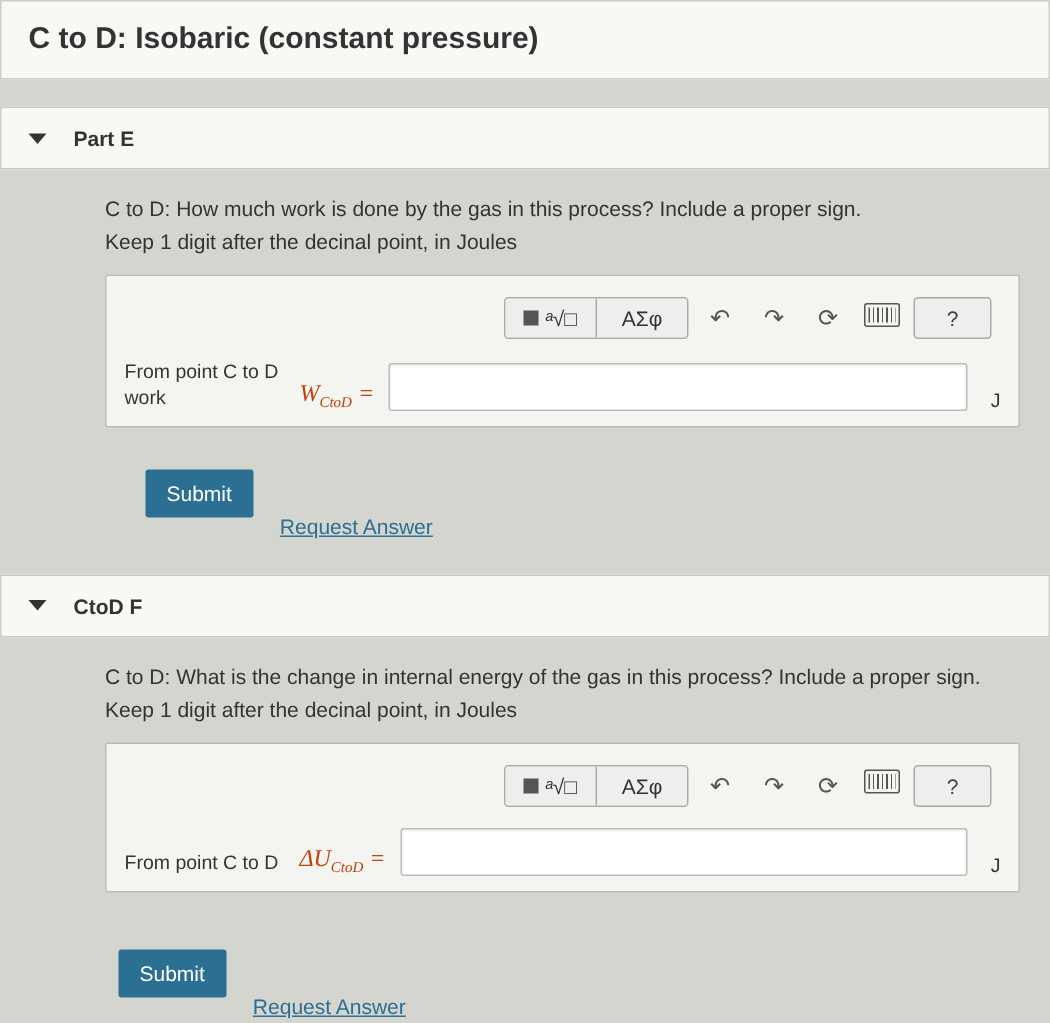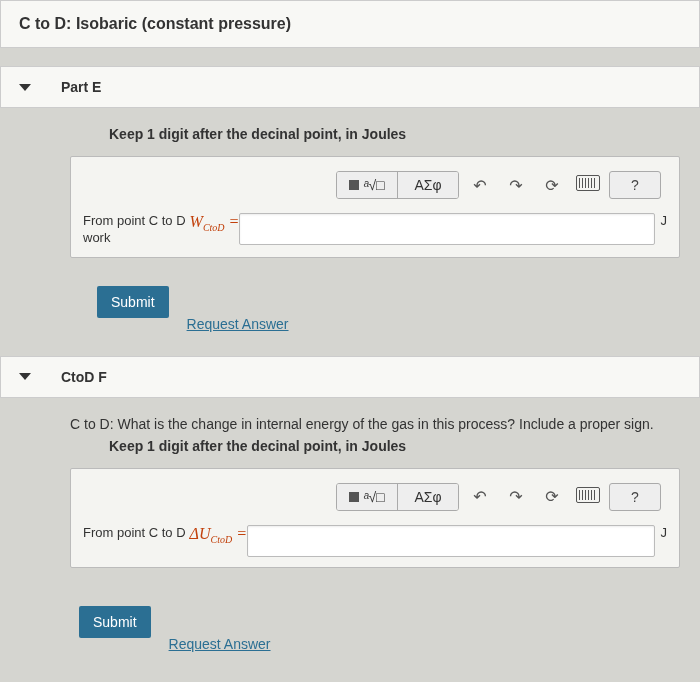--- a/index.html
+++ b/index.html
@@ -8,51 +8,50 @@
       background: #d5d5d0;
       font-family: Arial, Helvetica, sans-serif;
       font-size: 14px;
       color: #333;
       width: 700px;
     }
     .header-band {
       background: #f8f8f5;
       padding: 14px 18px;
       font-weight: bold;
-      font-size: 16px;
+      font-size: 20px;
       border: 1px solid #ccc;
       margin-bottom: 18px;
     }
     .part-header {
       background: #f8f8f5;
       padding: 12px 18px;
       font-weight: bold;
       font-size: 14px;
       display: flex;
       align-items: center;
-      gap: 30px;
+      gap: 18px;
       border: 1px solid #ccc;
       margin-bottom: 18px;
     }
     .caret {
       width: 0; height: 0;
       border-left: 6px solid transparent;
       border-right: 6px solid transparent;
       border-top: 7px solid #333;
     }
     .part-content {
       margin: 0 20px 24px 70px;
     }
     .prompt-line {
       margin-bottom: 6px;
     }
     .bold-line {
-      font-weight: bold;
+      font-weight: normal;
       margin-bottom: 14px;
-      margin-left: 39px;
     }
     .answer-box {
       border: 1px solid #bbb;
       background: #f4f4f1;
       border-radius: 2px;
       padding: 10px 12px;
     }
     .toolbar {
       display: flex;
       align-items: center;
@@ -107,22 +106,22 @@
     .keyboard-icon {
       display:inline-flex; width:22px; height:14px; border:1px solid #555; border-radius:2px;
       position: relative;
     }
     .keyboard-icon::after {
       content:""; position:absolute; left:2px; right:2px; top:2px; bottom:2px;
       background: repeating-linear-gradient(90deg,#555 0 1px, transparent 1px 3px);
     }
     .input-row {
       display: flex;
-      align-items: flex-start;
-      gap: 0;
+      align-items: flex-end;
+      gap: 10px;
     }
     .input-label {
       font-size: 13px;
       line-height: 1.3;
       color: #333;
       padding-right: 4px;
     }
     .var-label {
       font-family: "Times New Roman", serif;
       font-style: italic;
@@ -184,20 +183,21 @@
 <div class="header-band">
   <span>C to D: Isobaric (constant pressure)</span>
 </div>
 
 <div class="part-header">
   <span class="caret"></span>
   <span>Part E</span>
 </div>
 
 <div class="part-content">
+  <div class="prompt-line">C to D: How much work is done by the gas in this process? Include a proper sign.</div>
   <div class="bold-line">Keep 1 digit after the decinal point, in Joules</div>
 
   <div class="answer-box">
     <div class="toolbar">
       <div class="tb-group">
         <div class="seg">
           <span class="sq"></span>
           <span class="root">ᵃ√□</span>
         </div>
         <div class="seg">

